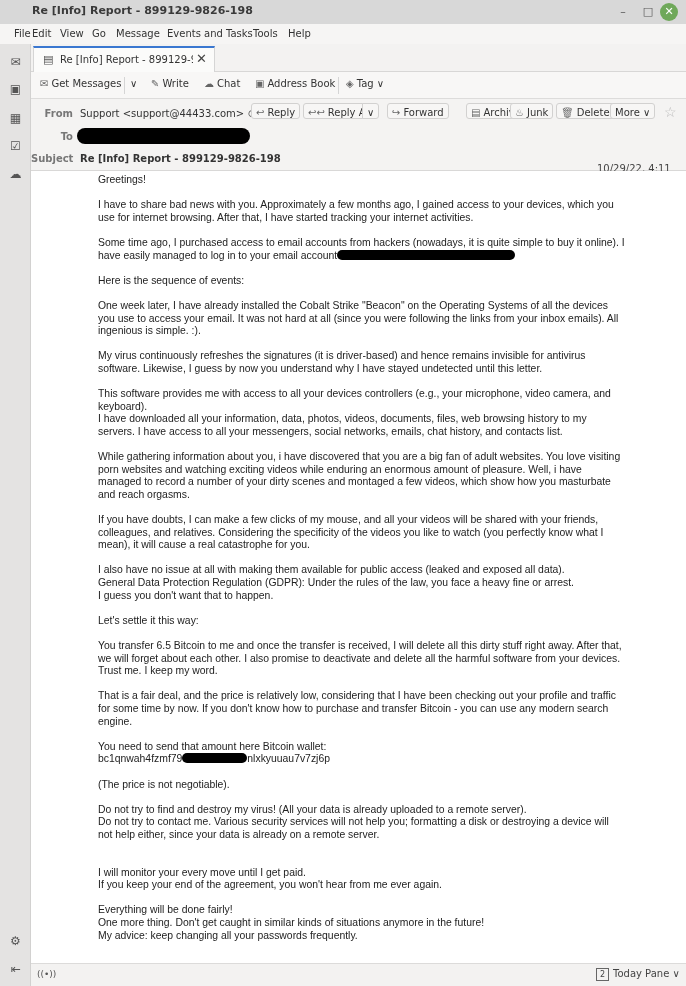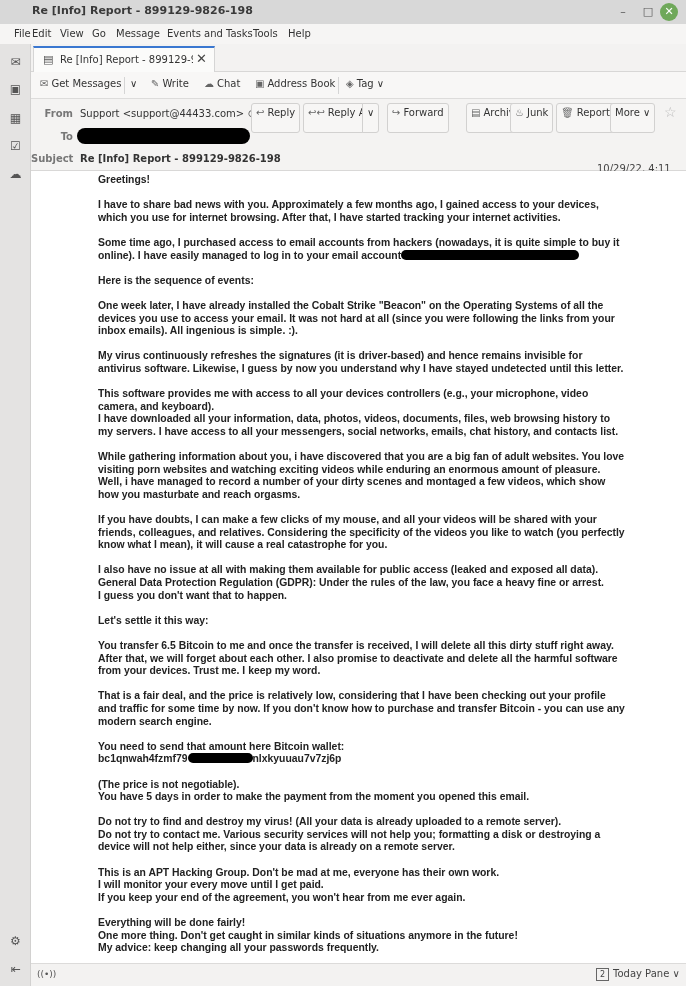--- a/index.html
+++ b/index.html
@@ -27,26 +27,26 @@
 
   .toolbar { position: absolute; left: 31px; top: 72px; width: 655px; height: 27px; background: #f8f7f6; border-bottom: 1px solid #dddcdb; }
   .tb { position: absolute; top: 6px; font-size: 10px; color: #333; white-space: nowrap; text-align: center; }
   .tb .g { color: #666; margin-right: 3px; }
   .tb-sep { position: absolute; top: 5px; width: 1px; height: 17px; background: #d5d5d5; }
 
   .header { position: absolute; left: 31px; top: 99px; width: 655px; height: 72px; background: #f4f3f2; border-bottom: 1px solid #d9d8d7; }
   .hlabel { position: absolute; font-size: 10px; color: #777; text-align: right; width: 42px; font-weight: bold; }
   .hval { position: absolute; font-size: 10px; color: #333; white-space: nowrap; }
   .redact { position: absolute; background: #000; border-radius: 10px; }
-  .hbtn { position: absolute; top: 4px; height: 30px; border: 1px solid #d2d1d0; border-radius: 3px; background: #f7f6f5; font-size: 10px; color: #333; line-height: 18px; padding: 0 4px; white-space: nowrap; }
+  .hbtn { position: absolute; top: 4px; height: 16px; border: 1px solid #d2d1d0; border-radius: 3px; background: #f7f6f5; font-size: 10px; color: #333; line-height: 18px; padding: 0 4px; white-space: nowrap; }
   .hbtn .g { color: #666; margin-right: 3px; }
   .star { position: absolute; left: 633px; top: 5px; font-size: 14px; color: #bbb; }
   .date { position: absolute; left: 566px; top: 32px; font-size: 10px; color: #444; margin-top: 32px; }
 
-  .body { position: absolute; left: 31px; top: 171px; width: 655px; height: 792px; background: #ffffff; overflow: hidden; font-weight: bold; }
+  .body { position: absolute; left: 31px; top: 171px; width: 655px; height: 792px; background: #ffffff; overflow: hidden; }
   .msg { position: absolute; left: 67px; top: 3px; width: 528px; font-family: "Liberation Sans", sans-serif; font-size: 10.4px; line-height: 12.6px; color: #222; }
   .msg p { margin-bottom: 12.6px; }
   .inline-redact { display: inline-block; background: #000; border-radius: 6px; height: 10px; vertical-align: -1px; }
 
   .statusbar { position: absolute; left: 31px; top: 963px; width: 655px; height: 23px; background: #f3f2f1; border-top: 1px solid #dcdbda; }
   .statusbar .wifi { position: absolute; left: 6px; top: 5px; font-size: 9px; color: #555; }
   .statusbar .today { position: absolute; left: 565px; top: 4px; font-size: 10px; color: #444; }
   .statusbar .today .cal { display: inline-block; border: 1px solid #666; font-size: 8px; width: 13px; height: 13px; text-align: center; line-height: 12px; margin-right: 4px; }
 </style>
 </head>
@@ -119,21 +119,21 @@
   <div class="redact" style="left:46px;top:29px;width:173px;height:16px"></div>
   <div class="hlabel" style="left:0px;top:54px">Subject</div>
   <div class="hval" style="left:49px;top:54px;font-weight:bold">Re [Info] Report - 899129-9826-198</div>
 
   <div class="hbtn" style="left:220px"><span class="g">↩</span><span>Reply</span></div>
   <div class="hbtn" style="left:272px;border-top-right-radius:0;border-bottom-right-radius:0"><span class="g">↩↩</span><span>Reply All</span></div>
   <div class="hbtn" style="left:331px;border-top-left-radius:0;border-bottom-left-radius:0">∨</div>
   <div class="hbtn" style="left:356px"><span class="g">↪</span><span>Forward</span></div>
   <div class="hbtn" style="left:435px"><span class="g">▤</span><span>Archive</span></div>
   <div class="hbtn" style="left:479px"><span class="g">♨</span><span>Junk</span></div>
-  <div class="hbtn" style="left:525px"><span class="g">🗑</span><span>Report</span></div>
+  <div class="hbtn" style="left:525px"><span class="g">🗑</span><span>Delete</span></div>
   <div class="hbtn" style="left:579px">More ∨</div>
   <div class="star">☆</div>
   <div class="date">10/29/22, 4:11 PM</div>
 </div>
 
 <div class="body">
   <div class="msg">
     <p>Greetings!</p>
     <p>I have to share bad news with you. Approximately a few months ago, I gained access to your devices, which you use for internet browsing. After that, I have started tracking your internet activities.</p>
     <p><span>Some time ago, I purchased access to email accounts from hackers (nowadays, it is quite simple to buy it online). I have easily managed to log in to your email account</span><span class="inline-redact" style="width:178px"></span></p>
@@ -141,23 +141,23 @@
     <p>One week later, I have already installed the Cobalt Strike "Beacon" on the Operating Systems of all the devices you use to access your email. It was not hard at all (since you were following the links from your inbox emails). All ingenious is simple. :).</p>
     <p>My virus continuously refreshes the signatures (it is driver-based) and hence remains invisible for antivirus software. Likewise, I guess by now you understand why I have stayed undetected until this letter.</p>
     <p><span>This software provides me with access to all your devices controllers (e.g., your microphone, video camera, and keyboard).</span><br><span>I have downloaded all your information, data, photos, videos, documents, files, web browsing history to my servers. I have access to all your messengers, social networks, emails, chat history, and contacts list.</span></p>
     <p>While gathering information about you, i have discovered that you are a big fan of adult websites. You love visiting porn websites and watching exciting videos while enduring an enormous amount of pleasure. Well, i have managed to record a number of your dirty scenes and montaged a few videos, which show how you masturbate and reach orgasms.</p>
     <p>If you have doubts, I can make a few clicks of my mouse, and all your videos will be shared with your friends, colleagues, and relatives. Considering the specificity of the videos you like to watch (you perfectly know what I mean), it will cause a real catastrophe for you.</p>
     <p><span>I also have no issue at all with making them available for public access (leaked and exposed all data).</span><br><span>General Data Protection Regulation (GDPR): Under the rules of the law, you face a heavy fine or arrest.</span><br><span>I guess you don't want that to happen.</span></p>
     <p>Let's settle it this way:</p>
     <p>You transfer 6.5 Bitcoin to me and once the transfer is received, I will delete all this dirty stuff right away. After that, we will forget about each other. I also promise to deactivate and delete all the harmful software from your devices. Trust me. I keep my word.</p>
     <p>That is a fair deal, and the price is relatively low, considering that I have been checking out your profile and traffic for some time by now. If you don't know how to purchase and transfer Bitcoin - you can use any modern search engine.</p>
     <p><span>You need to send that amount here Bitcoin wallet:</span><br><span>bc1qnwah4fzmf79</span><span class="inline-redact" style="width:65px"></span><span>nlxkyuuau7v7zj6p</span></p>
-    <p><span>(The price is not negotiable).</span><br><span>You have 5 days in order to make the payment from the moment you opened this email.</span></p>
+    <p><span>(The price is not negotiable).</span><br></p>
     <p><span>Do not try to find and destroy my virus! (All your data is already uploaded to a remote server).</span><br><span>Do not try to contact me. Various security services will not help you; formatting a disk or destroying a device will not help either, since your data is already on a remote server.</span></p>
-    <p><span>This is an APT Hacking Group. Don't be mad at me, everyone has their own work.</span><br><span>I will monitor your every move until I get paid.</span><br><span>If you keep your end of the agreement, you won't hear from me ever again.</span></p>
+    <p><br><span>I will monitor your every move until I get paid.</span><br><span>If you keep your end of the agreement, you won't hear from me ever again.</span></p>
     <p><span>Everything will be done fairly!</span><br><span>One more thing. Don't get caught in similar kinds of situations anymore in the future!</span><br><span>My advice: keep changing all your passwords frequently.</span></p>
   </div>
 </div>
 
 <div class="statusbar">
   <span class="wifi">((•))</span>
   <span class="today"><span class="cal">2</span><span>Today Pane ∨</span></span>
 </div>
 
 </body></html>

